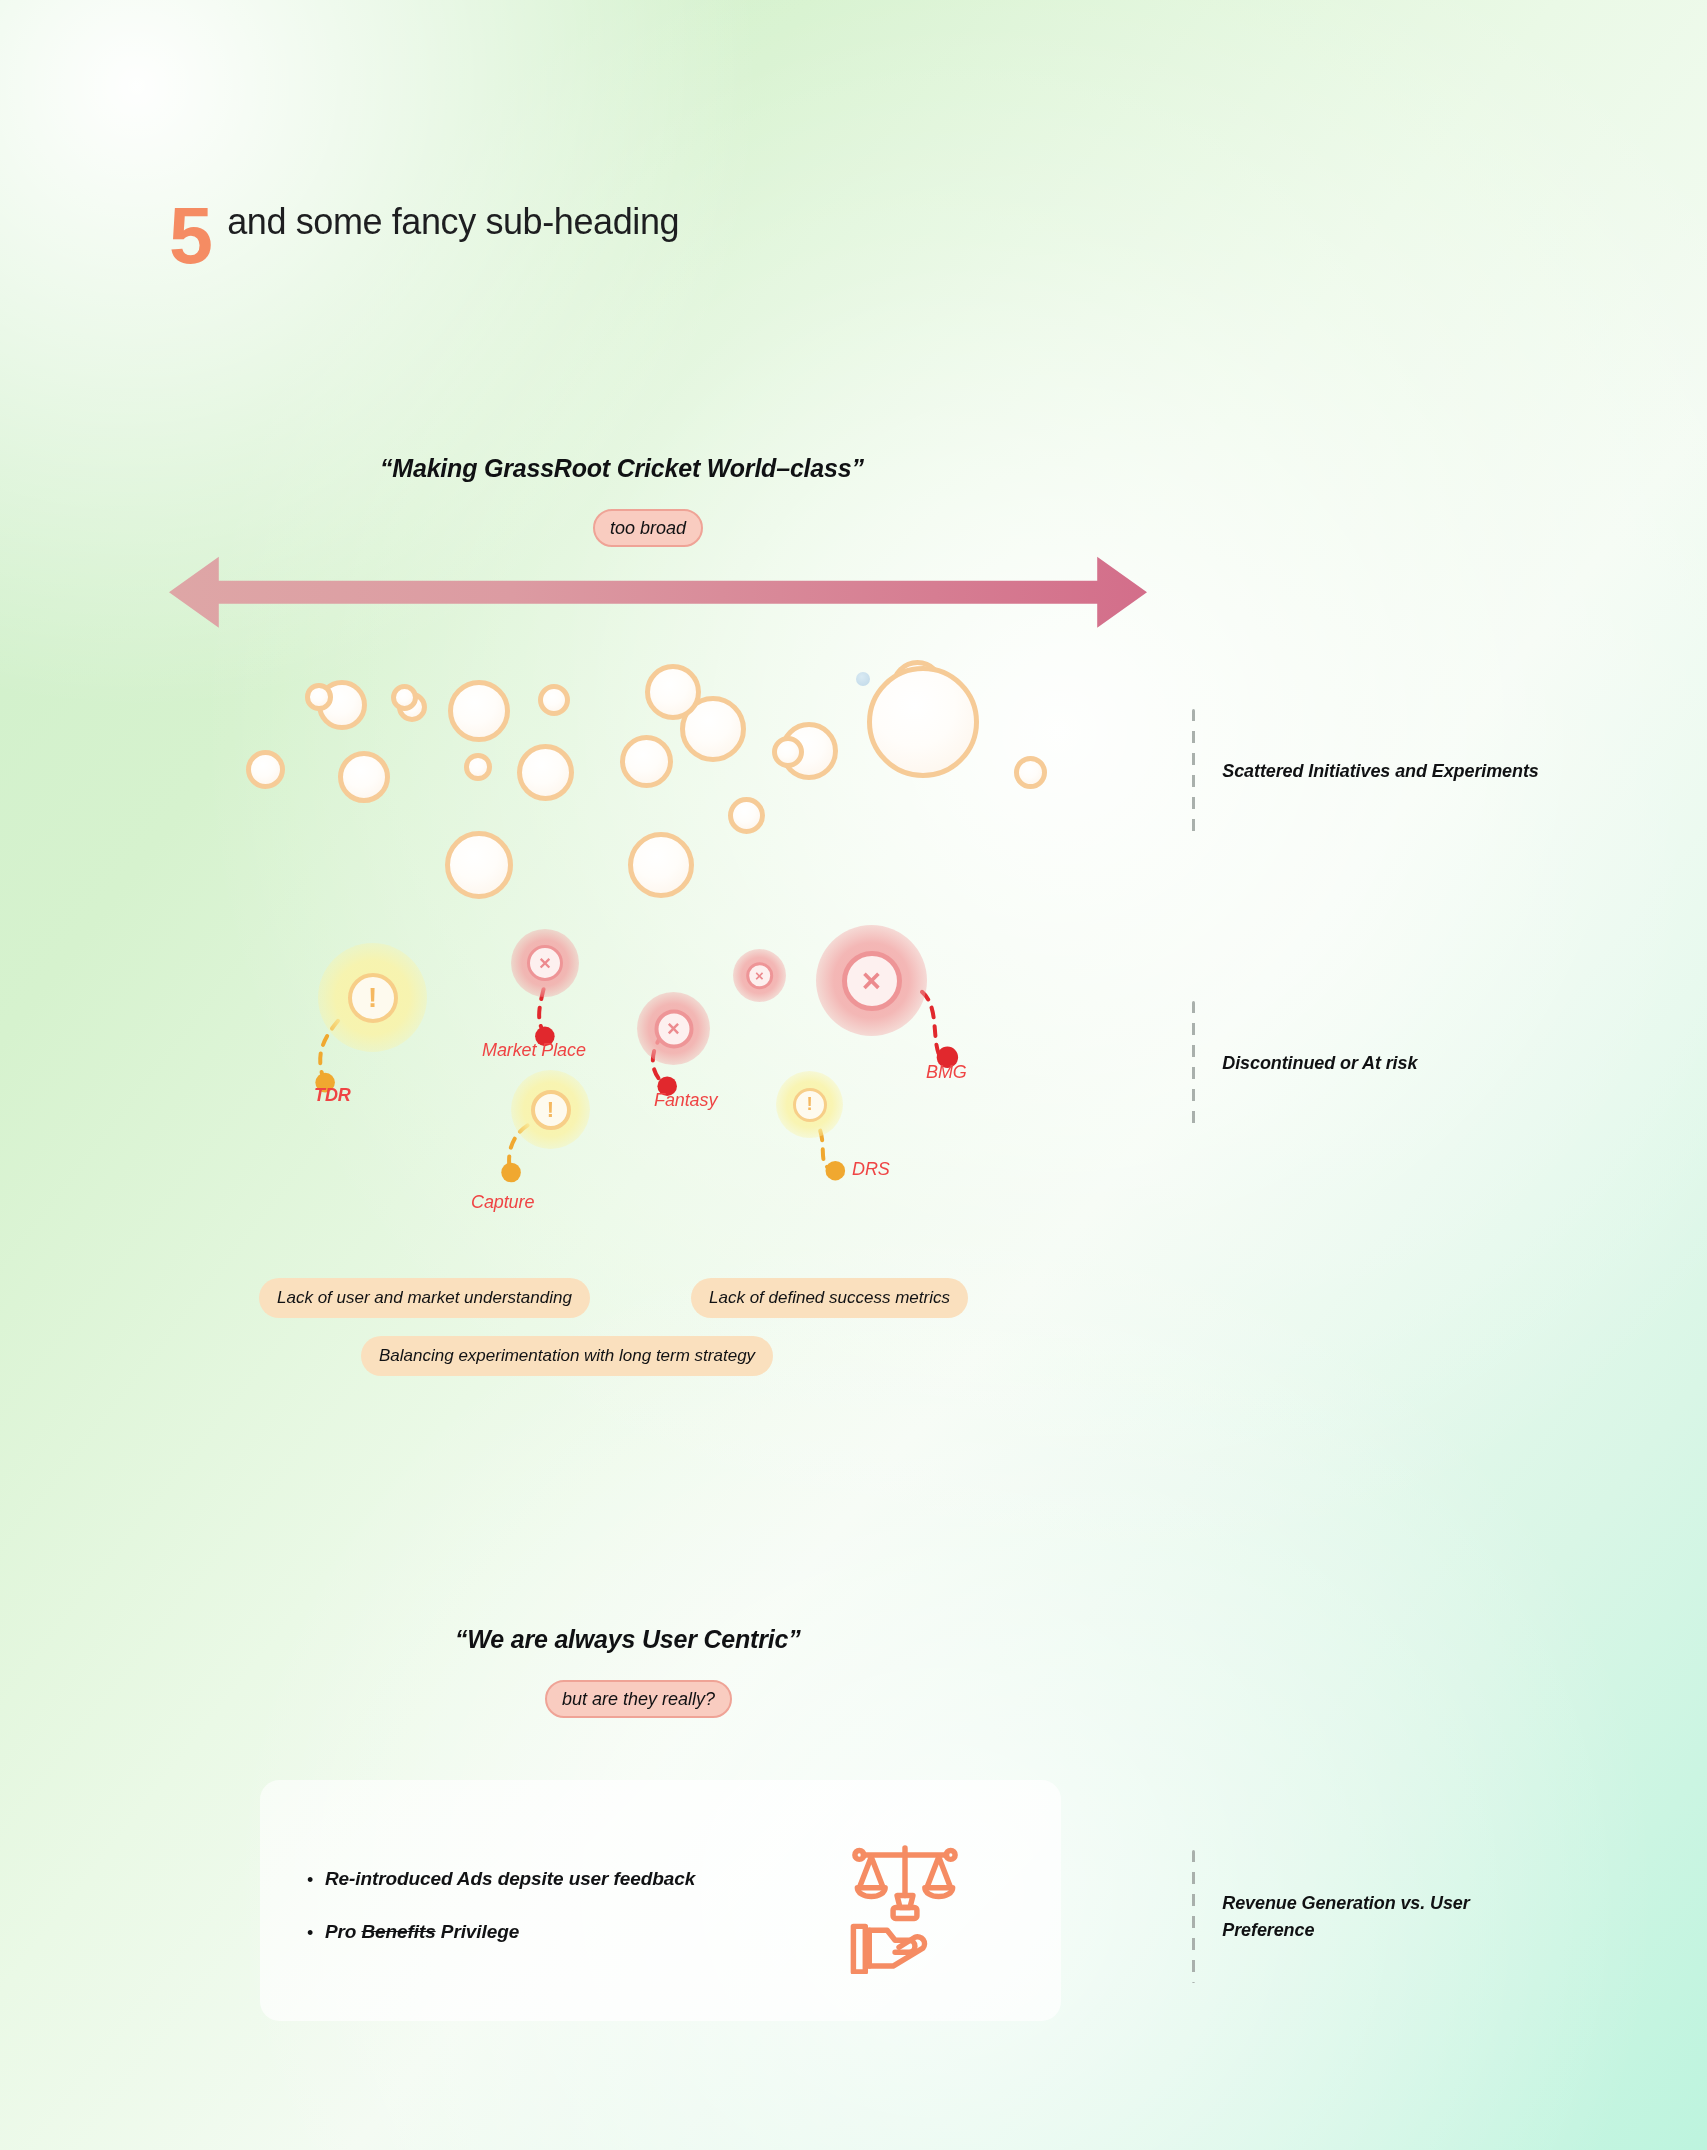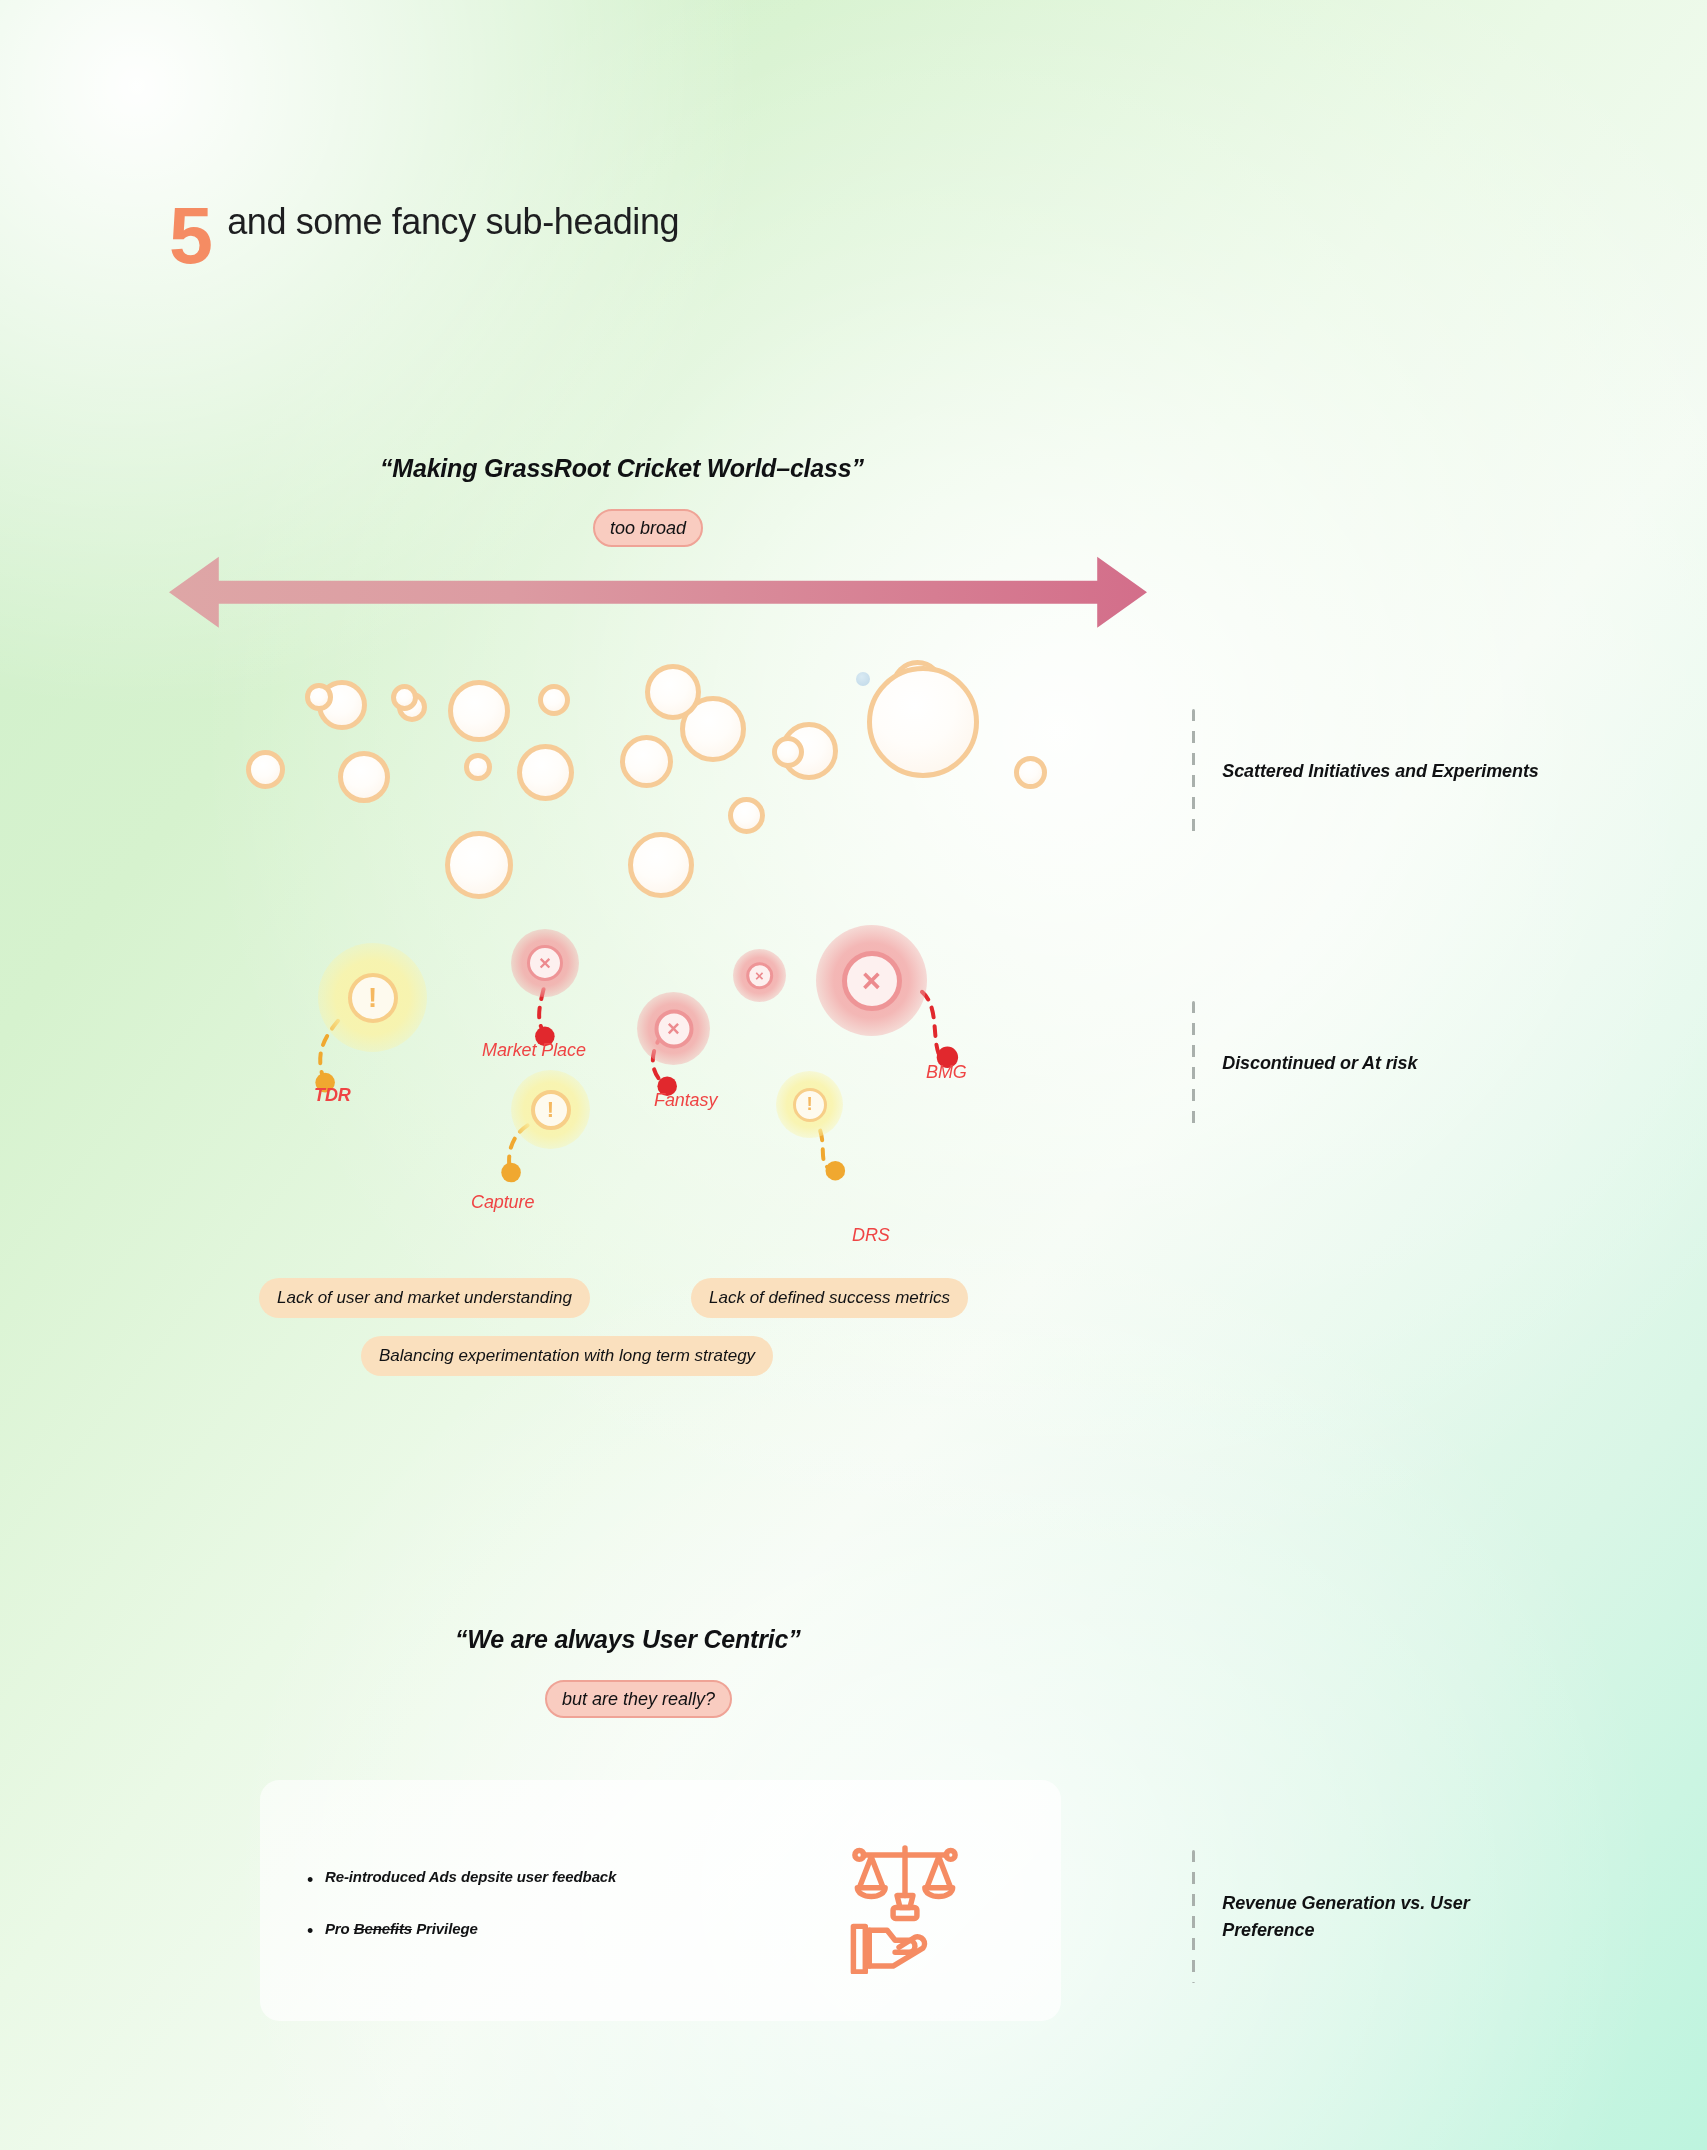--- a/index.html
+++ b/index.html
@@ -93,21 +93,21 @@
 
   
   #card {
     position:absolute; left:260px; top:1780px; width:801px; height:241px;
     border-radius:19.6px;
     background:linear-gradient(135deg, rgba(255,255,255,0.60) 0%, rgba(255,255,255,0.82) 55%, rgba(255,255,255,0.70) 100%);
   }
   #card-bullets { position:absolute; left:307px; top:1868px; }
   .bullet { display:flex; align-items:flex-start; margin-bottom:31px; }
   .bullet .dot { font-size:18px; color:#111214; line-height:1; margin-right:11.6px; margin-top:2.7px; }
-  .bullet .btext { font-size:15px; font-style:italic; font-weight:700; color:#111214; letter-spacing:-0.1px; white-space:nowrap; }
+  .bullet .btext { font-size:19px; font-style:italic; font-weight:700; color:#111214; letter-spacing:-0.1px; white-space:nowrap; }
   .strike { text-decoration:line-through; }
   #scales-icon { position:absolute; left:845px; top:1841px; width:120px; height:133px; }
 </style>
 </head>
 <body>
 
 <div id="header">
   <div id="bignum">5</div>
   <div id="titles">
     <div id="title-line2">and some fancy sub-heading</div>
@@ -221,21 +221,21 @@
   </div>
 </div>
 <div class="mlabel" style="left:471px; top:1192px;">Capture</div>
 
 <div class="marker" style="left:776px; top:1071px; width:67px; height:67px;">
   <div class="halo warn"></div>
   <div class="ring warn" style="width:34px; height:34px; border-width:3.6px;">
     <span class="glyph warn" style="font-size:18.7px;">!</span>
   </div>
 </div>
-<div class="mlabel" style="left:852px; top:1225px;">DRS</div>
+<div class="mlabel" style="left:852px; top:1159px;">DRS</div>
 
 <div class="tag" style="left:259px; top:1278px;">Lack of user and market understanding</div>
 <div class="tag" style="left:691px; top:1278px;">Lack of defined success metrics</div>
 <div class="tag" style="left:361px; top:1336px;">Balancing experimentation with long term strategy</div>
 
 <div class="annot" style="left:1192px; top:709px; height:125px;">
   <div class="divider"></div>
   <div class="atext">Scattered Initiatives and Experiments</div>
 </div>
 <div class="annot" style="left:1192px; top:1001px; height:125px;">

